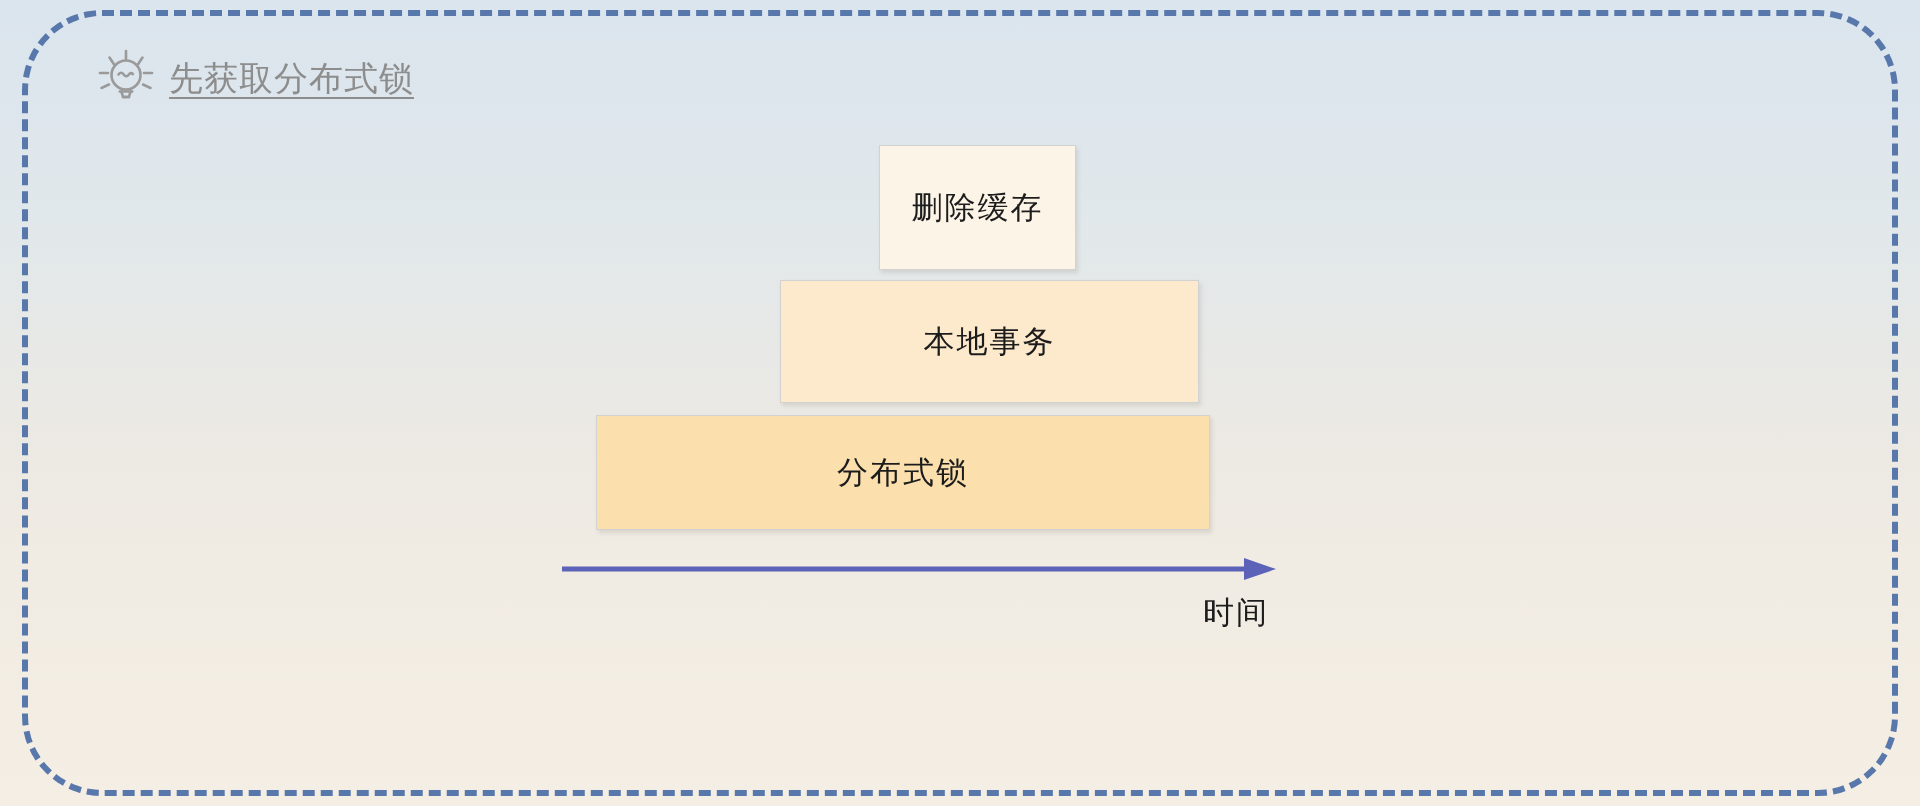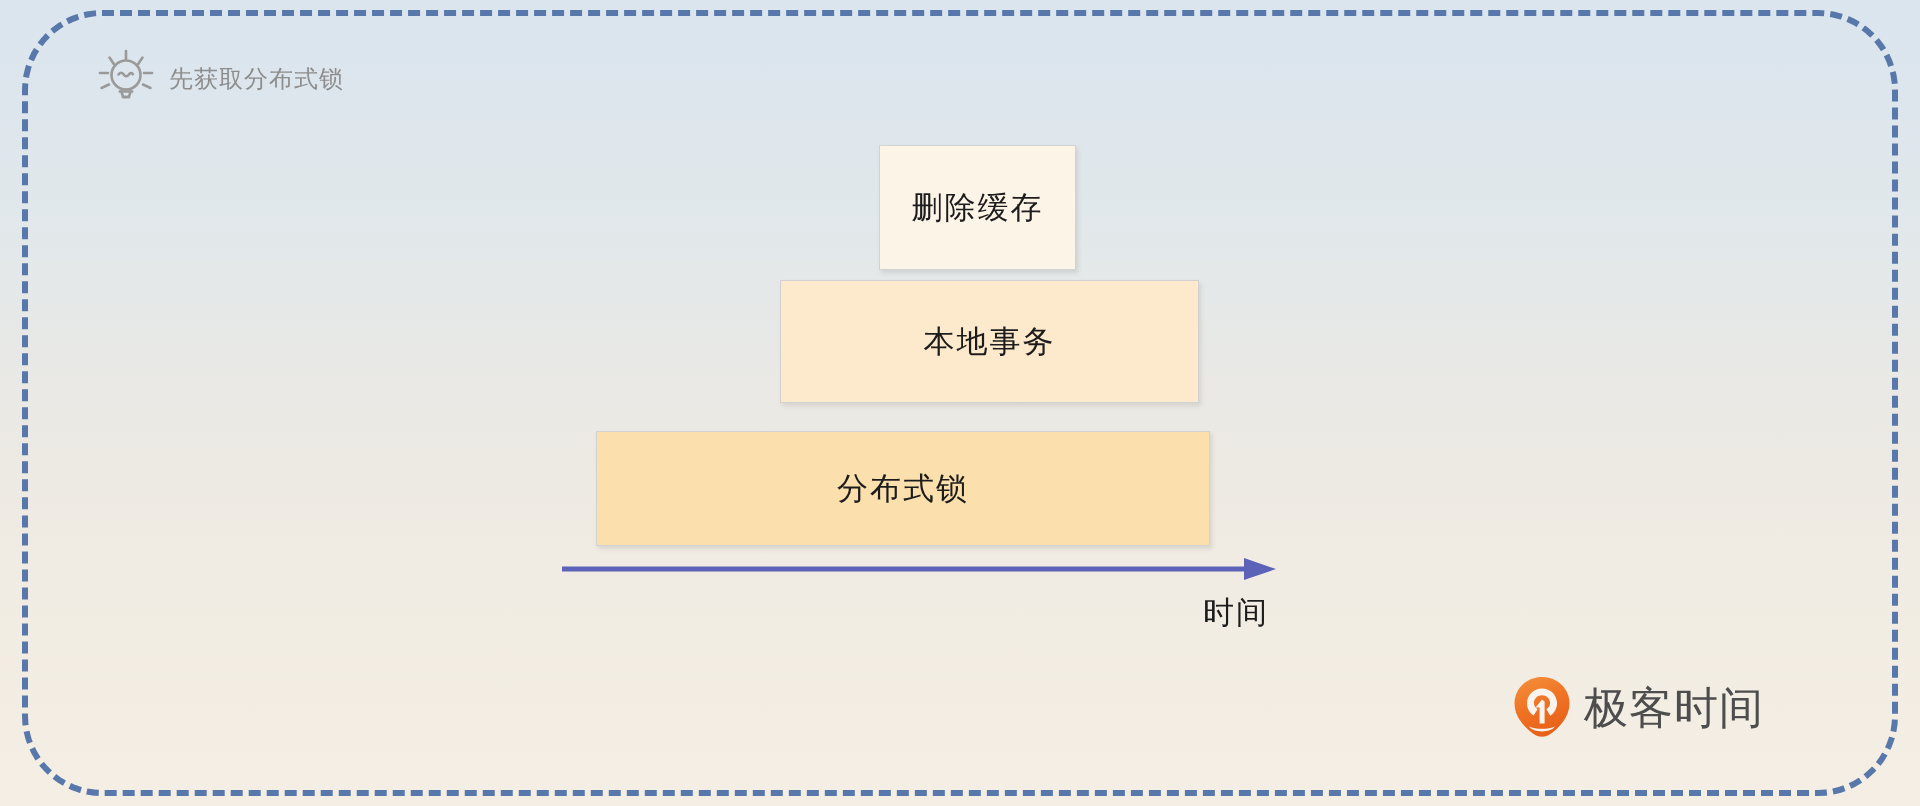--- a/index.html
+++ b/index.html
@@ -46,22 +46,23 @@
     display: flex;
     align-items: center;
     gap: 12px;
   }
   #note .bulb {
     width: 62px;
     height: 62px;
     display: block;
   }
   #note .note-text {
-    font-size: 24px;
+    font-size: 34px;
     color: #8d8d8d;
+    text-decoration: underline;
     text-underline-offset: 7px;
     text-decoration-thickness: 2px;
     letter-spacing: 1px;
     white-space: nowrap;
   }
 
   
   .layer {
     position: absolute;
     box-sizing: border-box;
@@ -91,21 +92,20 @@
     width: 419px;
     height: 123px;
     background: #fdeacc;
   }
   #layer-bottom {
     left: 596px;
     top: 415px;
     width: 614px;
     height: 115px;
     background: #fbe0ae;
-    margin-top: 16px;
   }
 
   
   #time-axis {
     position: absolute;
     left: 560px;
     top: 552px;
     width: 720px;
     height: 40px;
   }
@@ -189,41 +189,14 @@
 
   <span id="time-axis">
     <svg viewBox="0 0 720 40" width="720" height="40" aria-hidden="true">
       <line x1="2" y1="17" x2="688" y2="17" stroke="#5b62b8" stroke-width="5"></line>
       <polygon points="684,6 716,17 684,28" fill="#5b62b8"></polygon>
     </svg>
   </span>
 
   <span id="time-label">时间</span>
 
-  <div id="brand">
-    <span class="brand-mark">
-      <svg viewBox="0 0 58 64" width="58" height="64" aria-hidden="true">
-        <defs>
-          <linearGradient id="gtg" x1="0" y1="0" x2="0.4" y2="1">
-            <stop offset="0%" stop-color="#f5913c"></stop>
-            <stop offset="55%" stop-color="#ef7324"></stop>
-            <stop offset="100%" stop-color="#e8621a"></stop>
-          </linearGradient>
-        </defs>
-
-        <path d="M29 1 C13.5 1 1.5 12.8 1.5 27.5 C1.5 40.5 11 51.5 21.8 58.8
-                 C25.5 61.3 32.5 61.3 36.2 58.8 C47 51.5 56.5 40.5 56.5 27.5
-                 C56.5 12.8 44.5 1 29 1 Z" fill="url(#gtg)"></path>
-
-        <path d="M29 12.5 C20.6 12.5 14 19 14 27.2 C14 32.4 16.6 36.9 20.6 39.6
-                 L24.6 33.2 C22.3 31.8 20.9 29.6 20.9 27.1 C20.9 22.8 24.5 19.3 29 19.3
-                 C33.5 19.3 37.1 22.8 37.1 27.1 C37.1 29.7 35.7 31.9 33.4 33.3
-                 L37.3 39.7 C41.3 37 44 32.4 44 27.2 C44 19 37.4 12.5 29 12.5 Z" fill="#fbf4ee"></path>
-
-        <polygon points="29,23.5 22.6,31.6 26.6,31.6 26.6,47.5 31.6,47.5 31.6,25.6" fill="#fbf4ee"></polygon>
-
-        <path d="M16 50.5 C21 57 37 57 42 50.5 C36 53.6 22 53.6 16 50.5 Z" fill="#fbf4ee"></path>
-      </svg>
-    </span>
-    <span class="brand-text">极客时间</span>
-  </div>
 
 </div>
 
 </body></html>

